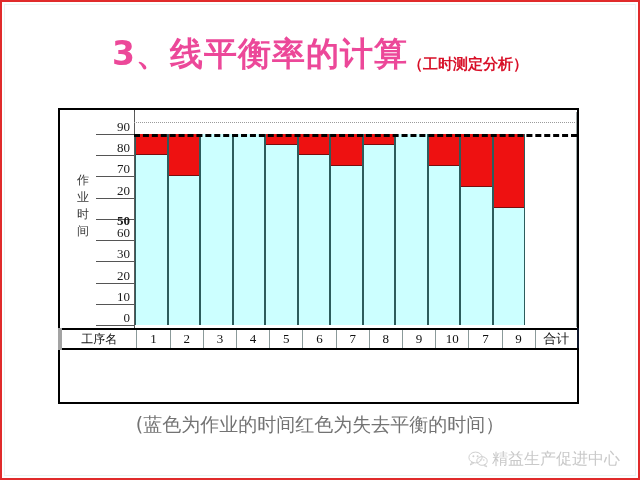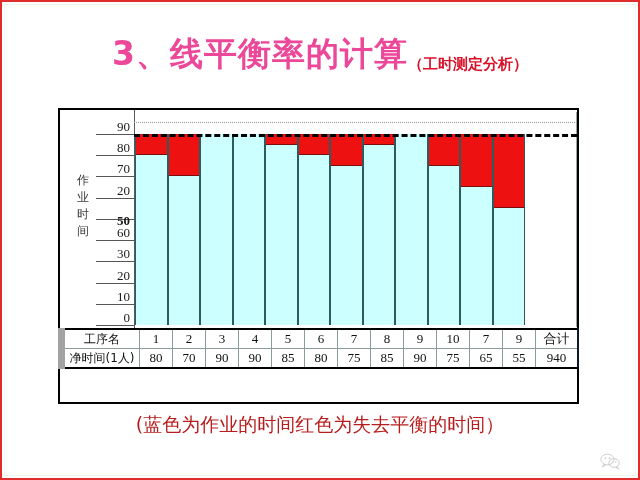--- a/index.html
+++ b/index.html
@@ -207,33 +207,33 @@
   #data-table td.rowlabel {
     width: 74px;
     font-family: "DejaVu Sans", "Liberation Sans", sans-serif;
     font-size: 12px;
     letter-spacing: 0px;
   }
   #data-table td.valcell { width: 32px; }
   #data-table td.totalcell { width: 41px; }
   #data-table tr:first-child td { border-top: 2px solid #000000; }
   #data-table tr:last-child td { border-bottom: 2px solid #000000; }
-  #data-table td:first-child { border-left: 7px solid #a3a3a3; }
+  #data-table td:first-child { border-left: 4px solid #a3a3a3; }
   #data-table td:last-child { border-right: 2px solid #0f172a; }
 
   
   #caption {
     position: absolute;
     left: 0;
     top: 412px;
     width: 640px;
     text-align: center;
     font-family: "DejaVu Sans", "Liberation Sans", sans-serif;
     font-size: 19px;
-    color: #b91c1c;
+    color: #737373;
     white-space: nowrap;
   }
 
   
   #watermark {
     position: absolute;
     right: 20px;
     bottom: 10px;
     display: flex;
     align-items: center;
@@ -359,47 +359,32 @@
         <td class="valcell">5</td>
         <td class="valcell">6</td>
         <td class="valcell">7</td>
         <td class="valcell">8</td>
         <td class="valcell">9</td>
         <td class="valcell">10</td>
         <td class="valcell">7</td>
         <td class="valcell">9</td>
         <td class="totalcell">合计</td>
       </tr>
-      <tr>
-        <td class="rowlabel">净时间(1人)</td>
-        <td class="valcell">80</td>
-        <td class="valcell">70</td>
-        <td class="valcell">90</td>
-        <td class="valcell">90</td>
-        <td class="valcell">85</td>
-        <td class="valcell">80</td>
-        <td class="valcell">75</td>
-        <td class="valcell">85</td>
-        <td class="valcell">90</td>
-        <td class="valcell">75</td>
-        <td class="valcell">65</td>
-        <td class="valcell">55</td>
-        <td class="totalcell">940</td>
-      </tr>
     </tbody>
 </table>
 
 <div id="caption">(蓝色为作业的时间红色为失去平衡的时间）</div>
 
 <div id="watermark">
   <span class="wm-icon">
     <svg width="20" height="17" viewBox="0 0 20 17" aria-hidden="true">
       <ellipse cx="7.5" cy="6.5" rx="6.6" ry="5.4" fill="none" stroke="#cfcfcf" stroke-width="1"></ellipse>
       <path d="M4 11 L2.2 14 L5.6 12.2 Z" fill="none" stroke="#cfcfcf" stroke-width="1"></path>
       <circle cx="5.4" cy="5.2" r="1" fill="#cfcfcf"></circle>
       <circle cx="9.6" cy="5.2" r="1" fill="#cfcfcf"></circle>
       <ellipse cx="14" cy="10" rx="5.2" ry="4.3" fill="none" stroke="#cfcfcf" stroke-width="1"></ellipse>
       <path d="M17.2 13.4 L18.8 15.8 L16 14.6 Z" fill="none" stroke="#cfcfcf" stroke-width="1"></path>
       <circle cx="12.4" cy="9" r="0.8" fill="#cfcfcf"></circle>
       <circle cx="15.8" cy="9" r="0.8" fill="#cfcfcf"></circle>
     </svg>
   </span>
+  <span>精益生产促进中心</span>
 </div>
 
 </body></html>

